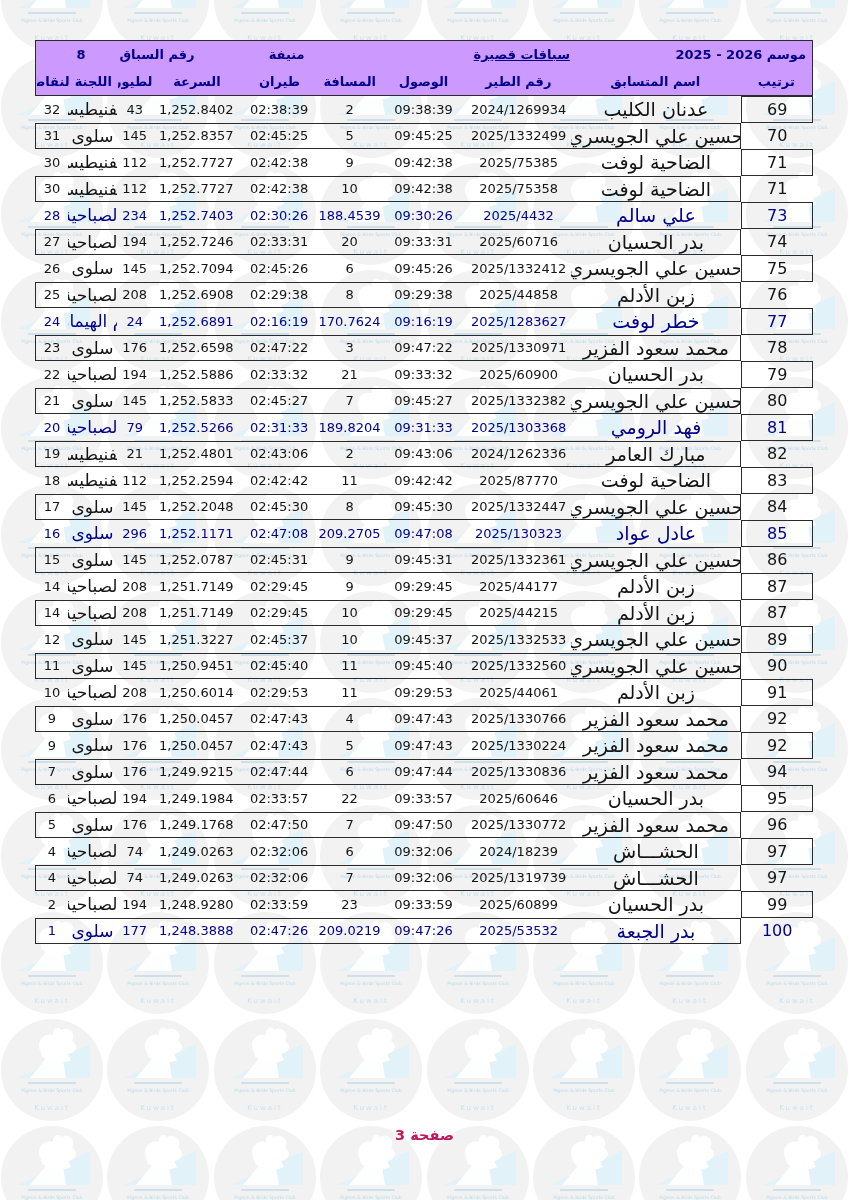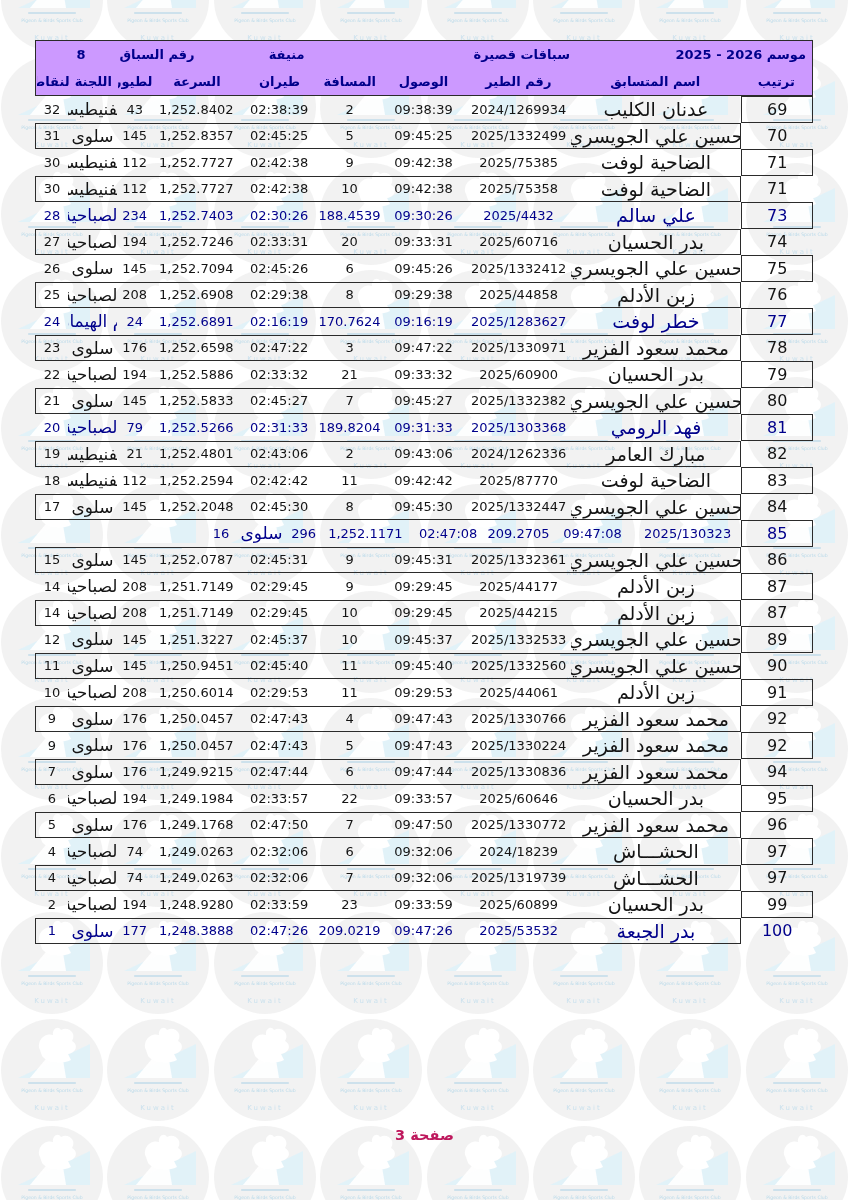--- a/index.html
+++ b/index.html
@@ -20,21 +20,21 @@
     background:var(--hdr,#CC99FF);
     border:1.6px solid #2b2b2b;
     box-sizing:border-box;
   }
   .banner{position:relative;height:27px;}
   .banner span{
     position:absolute;top:0;height:27px;line-height:27px;
     color:var(--hdrtxt,#00008B);font-weight:bold;font-size:13px;white-space:nowrap;
   }
   .b-season{right:6px;direction:ltr;}
-  .b-rtype{left:62.6%;transform:translateX(-50%);}
+  .b-rtype{left:62.6%;transform:translateX(-50%);text-decoration:underline;}
   .b-loc{left:32.3%;transform:translateX(-50%);}
   .b-rno{left:15.6%;transform:translateX(-50%);}
   .b-rnov{left:5.8%;transform:translateX(-50%);}
   
   .trow{display:flex;height:26.5px;box-sizing:border-box;}
   .seg-rank{width:9.2%;display:flex;box-sizing:border-box;}
   .seg-main{width:90.8%;display:flex;box-sizing:border-box;}
   .boxed{border:1.6px solid #2b2b2b;}
   .unboxed{border:1.6px solid transparent;}
   .cell{
@@ -1215,20 +1215,21 @@
             <div class="cell c-cnt ltr">145</div>
             <div class="cell c-com">سلوى</div>
             <div class="cell c-pts ltr">17</div>
           </div>
         </div>
         <div class="trow hl">
           <div class="seg-rank boxed">
             <div class="cell ltr">85</div>
           </div>
           <div class="seg-main unboxed">
+            <div class="cell c-name">عادل عواد</div>
             <div class="cell c-bird ltr">2025/130323</div>
             <div class="cell c-arr ltr">09:47:08</div>
             <div class="cell c-dist ltr">209.2705</div>
             <div class="cell c-fly ltr">02:47:08</div>
             <div class="cell c-spd ltr">1,252.1171</div>
             <div class="cell c-cnt ltr">296</div>
             <div class="cell c-com">سلوى</div>
             <div class="cell c-pts ltr">16</div>
           </div>
         </div>

